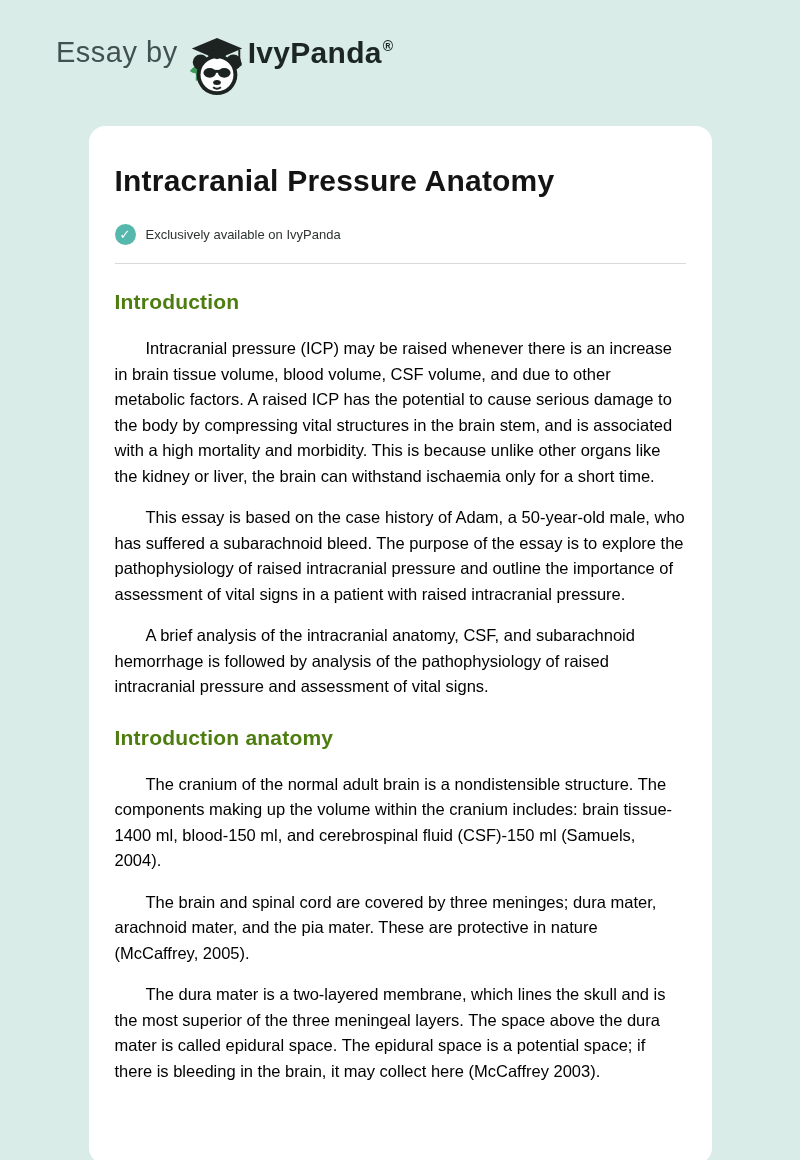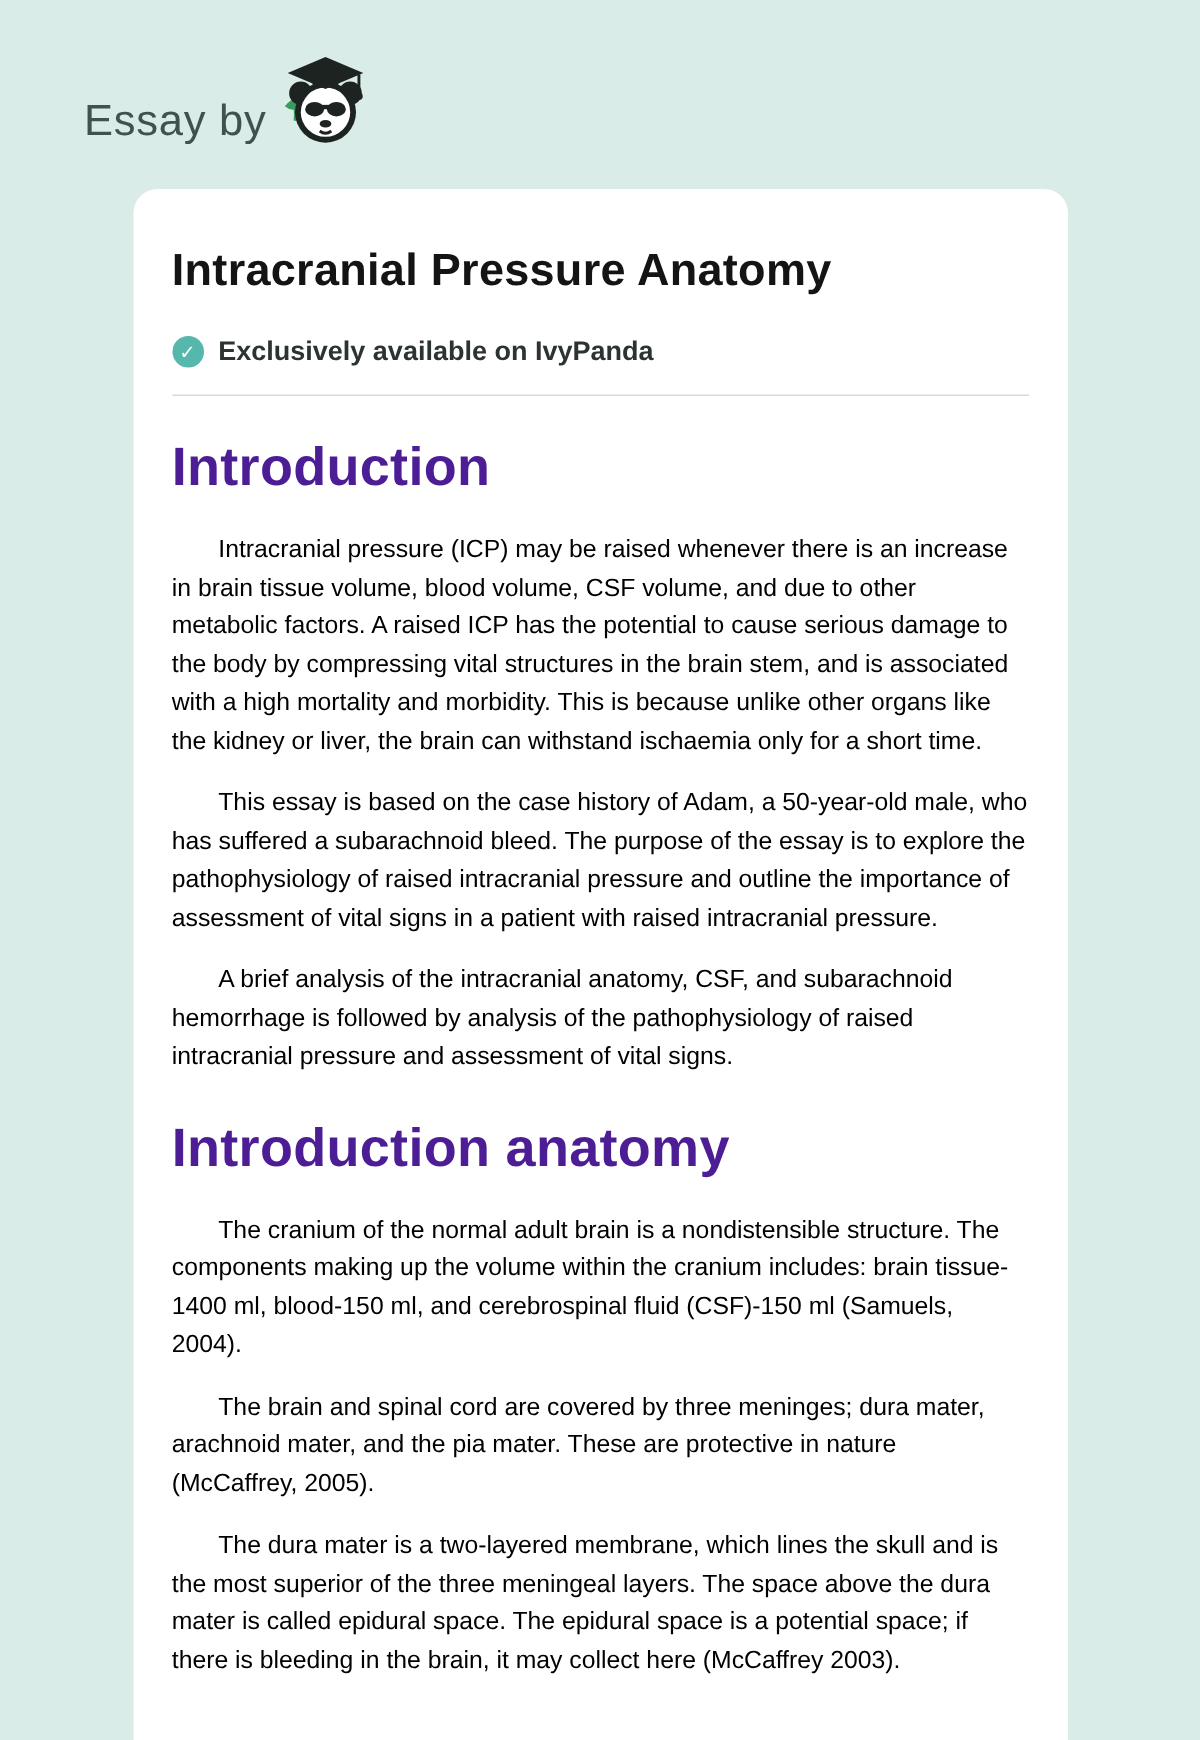--- a/index.html
+++ b/index.html
@@ -13,21 +13,21 @@
   }
   .page {
     width: 800px;
     min-height: 1160px;
     background: #d9ece7;
     padding: 0 0 40px 0;
   }
   
   .site-header {
     display: flex;
-    align-items: flex-end;
+    align-items: flex-start;
     padding: 36px 56px 28px 56px;
   }
   .essay-by {
     font-size: 29px;
     font-weight: 400;
     color: #41514f;
     letter-spacing: 0.5px;
     margin-right: 8px;
   }
   .logo-mark {
@@ -79,33 +79,33 @@
     background: #56b8ac;
     color: #ffffff;
     font-size: 13px;
     font-weight: 700;
     display: flex;
     align-items: center;
     justify-content: center;
     flex: 0 0 auto;
   }
   .badge-text {
-    font-size: 18px;
-    font-weight: 700;
+    font-size: 13px;
+    font-weight: 400;
     color: #2c3432;
   }
   .divider {
     border: none;
     border-top: 1px solid #d9d9d9;
     margin: 0 0 14px 0;
   }
   .section-heading {
-    font-size: 36px;
+    font-size: 21px;
     font-weight: 700;
-    color: #4c1d95;
+    color: #4d7c0f;
     margin: 26px 0 22px 0;
     letter-spacing: 0.2px;
   }
   .para {
     font-size: 16.5px;
     line-height: 25.5px;
     color: #000000;
     text-indent: 31px;
     margin-bottom: 16px;
     text-align: left;
@@ -136,20 +136,24 @@
 
         <ellipse cx="32" cy="48" rx="4" ry="2.6" fill="#1d2321"></ellipse>
         <path d="M28 53 q4 3 8 0" stroke="#1d2321" stroke-width="2" fill="none"></path>
 
         <polygon points="32,2 58,13 32,24 6,13" fill="#1d2321"></polygon>
         <rect x="23" y="15" width="18" height="7" rx="2" fill="#1d2321"></rect>
         <line x1="55" y1="14" x2="55" y2="27" stroke="#1d2321" stroke-width="2"></line>
         <circle cx="55" cy="29" r="2.6" fill="#1d2321"></circle>
       </svg>
     </span>
+    <span class="brand">
+      <span>IvyPanda</span>
+      <span class="reg">®</span>
+    </span>
   </header>
 
   <main class="card">
 
     <h1 class="doc-title">Intracranial Pressure Anatomy</h1>
 
     <div class="badge-row">
       <span class="check-circle">✓</span>
       <span class="badge-text">Exclusively available on IvyPanda</span>
     </div>

